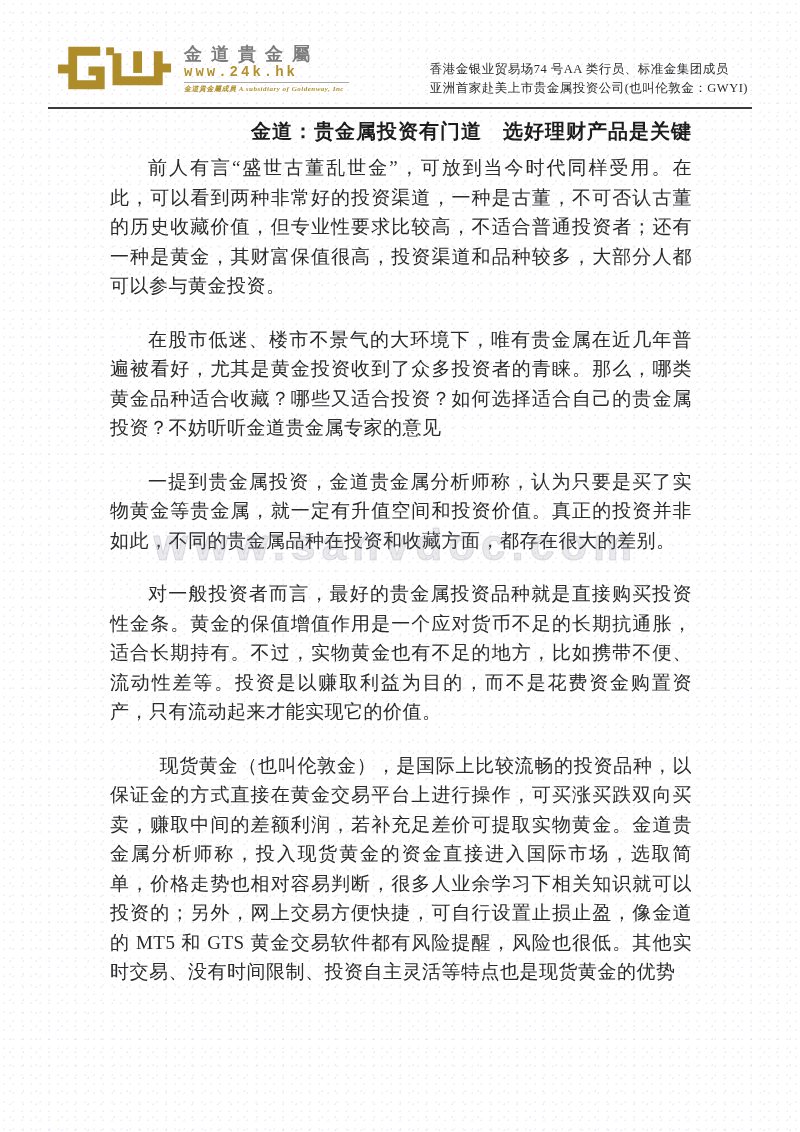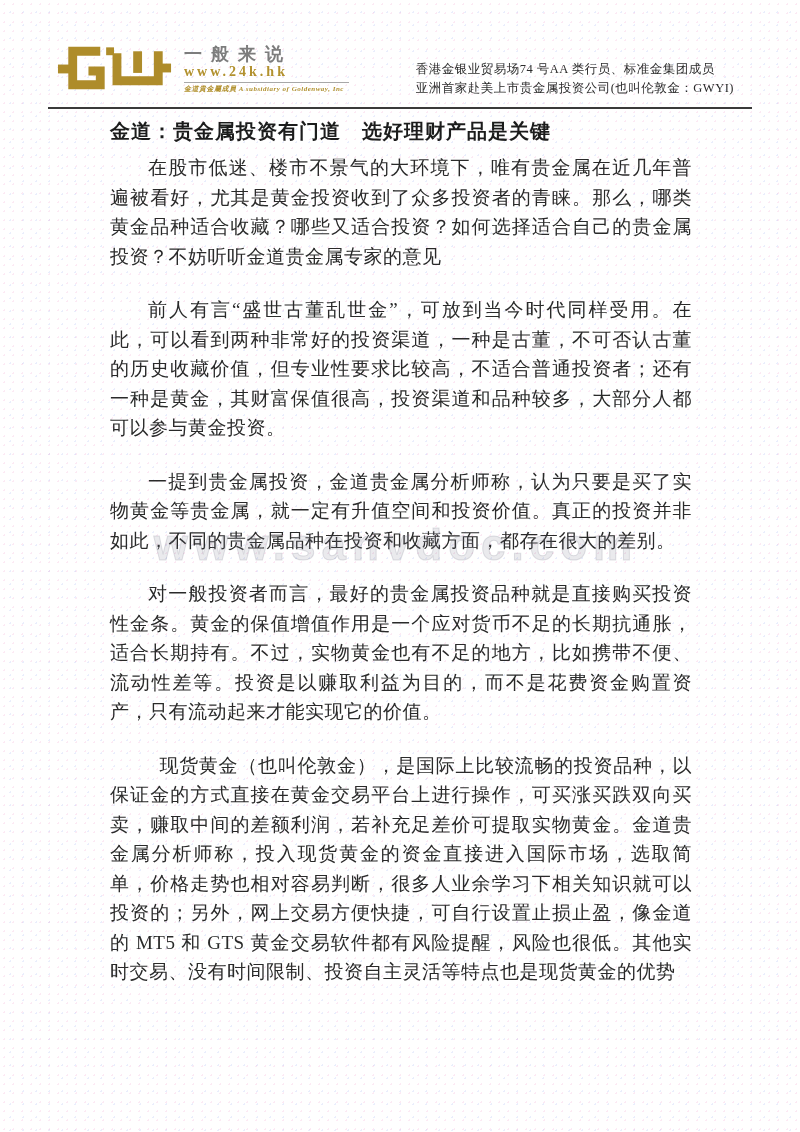--- a/index.html
+++ b/index.html
@@ -36,21 +36,21 @@
   .logo-text { margin-left: 10px; padding-top: 2px; }
   .brand-cn {
     font-size: 18px;
     letter-spacing: 9px;
     color: #7d7d7d;
     font-weight: bold;
     line-height: 20px;
     white-space: nowrap;
   }
   .brand-url {
-    font-family: Liberation Serif, serif;
+    font-family: Liberation Mono, monospace;
     font-size: 14px;
     font-weight: bold;
     letter-spacing: 3px;
     color: #b2912f;
     line-height: 16px;
   }
   .brand-divider {
     border: 0;
     border-top: 1px solid #a8a8a8;
     margin: 2px 0 1px 0;
@@ -59,42 +59,42 @@
   .brand-sub {
     font-size: 7px;
     color: #b2912f;
     font-style: italic;
     letter-spacing: 0.5px;
     white-space: nowrap;
     font-weight: bold;
   }
   .header-right {
     position: absolute;
-    right: 18px; top: 20px;
+    right: 4px; top: 20px;
     text-align: left;
     font-size: 12.5px;
     color: #2b2b2b;
     line-height: 19px;
     letter-spacing: 0.5px;
   }
   .rule {
     position: absolute;
     left: 48px; right: 48px; top: 107px;
     border: 0;
     border-top: 2px solid #3a3a3a;
     margin: 0;
   }
 
   
   .article {
     position: absolute;
     left: 110px; right: 108px; top: 118px;
   }
   .title {
-    text-align: left;
+    text-align: right;
     font-size: 20px;
     font-weight: bold;
     color: #1c1c1c;
     margin: 0 0 8px 0;
     letter-spacing: 1px;
   }
   .article p {
     font-size: 19px;
     color: #2a2a2a;
     line-height: 29.5px;
@@ -134,38 +134,38 @@
         <g stroke="#ae8c2a" stroke-width="9" fill="none" stroke-linecap="butt">
           <path d="M2 27 H14"></path>
           <path d="M45 9 H17 V43 H45 V29 H33"></path>
           <rect x="51" y="5" width="8" height="8" fill="#ae8c2a" stroke="none"></rect>
           <path d="M62 11 V39 H104 V9"></path>
           <path d="M83 9 V31"></path>
           <path d="M104 26 H117"></path>
         </g>
       </svg>
       <div class="logo-text">
-        <div class="brand-cn">一般来说</div>
+        <div class="brand-cn">金道貴金屬</div>
         <div class="brand-url">www.24k.hk</div>
         <hr class="brand-divider">
         <div class="brand-sub">金道貴金屬成員 A subsidiary of Goldenway, Inc</div>
       </div>
     </div>
     <div class="header-right">
       <div>香港金银业贸易场74 号AA 类行员、标准金集团成员</div>
       <div>亚洲首家赴美上市贵金属投资公司(也叫伦敦金：GWYI)</div>
     </div>
   </div>
 
   <hr class="rule">
 
   <div class="article">
     <h1 class="title">金道：贵金属投资有门道　选好理财产品是关键</h1>
+    <p>前人有言“盛世古董乱世金”，可放到当今时代同样受用。在此，可以看到两种非常好的投资渠道，一种是古董，不可否认古董的历史收藏价值，但专业性要求比较高，不适合普通投资者；还有一种是黄金，其财富保值很高，投资渠道和品种较多，大部分人都可以参与黄金投资。</p>
     <p>在股市低迷、楼市不景气的大环境下，唯有贵金属在近几年普遍被看好，尤其是黄金投资收到了众多投资者的青睐。那么，哪类黄金品种适合收藏？哪些又适合投资？如何选择适合自己的贵金属投资？不妨听听金道贵金属专家的意见</p>
-    <p>前人有言“盛世古董乱世金”，可放到当今时代同样受用。在此，可以看到两种非常好的投资渠道，一种是古董，不可否认古董的历史收藏价值，但专业性要求比较高，不适合普通投资者；还有一种是黄金，其财富保值很高，投资渠道和品种较多，大部分人都可以参与黄金投资。</p>
     <p>一提到贵金属投资，金道贵金属分析师称，认为只要是买了实物黄金等贵金属，就一定有升值空间和投资价值。真正的投资并非如此，不同的贵金属品种在投资和收藏方面，都存在很大的差别。</p>
     <p>对一般投资者而言，最好的贵金属投资品种就是直接购买投资性金条。黄金的保值增值作用是一个应对货币不足的长期抗通胀，适合长期持有。不过，实物黄金也有不足的地方，比如携带不便、流动性差等。投资是以赚取利益为目的，而不是花费资金购置资产，只有流动起来才能实现它的价值。</p>
     <p class="indent3">现货黄金（也叫伦敦金），是国际上比较流畅的投资品种，以保证金的方式直接在黄金交易平台上进行操作，可买涨买跌双向买卖，赚取中间的差额利润，若补充足差价可提取实物黄金。金道贵金属分析师称，投入现货黄金的资金直接进入国际市场，选取简单，价格走势也相对容易判断，很多人业余学习下相关知识就可以投资的；另外，网上交易方便快捷，可自行设置止损止盈，像金道的 MT5 和 GTS 黄金交易软件都有风险提醒，风险也很低。其他实时交易、没有时间限制、投资自主灵活等特点也是现货黄金的优势</p>
 
   </div>
 
   <div class="watermark">www.sanvdoc.com</div>
 
 </div>
 

